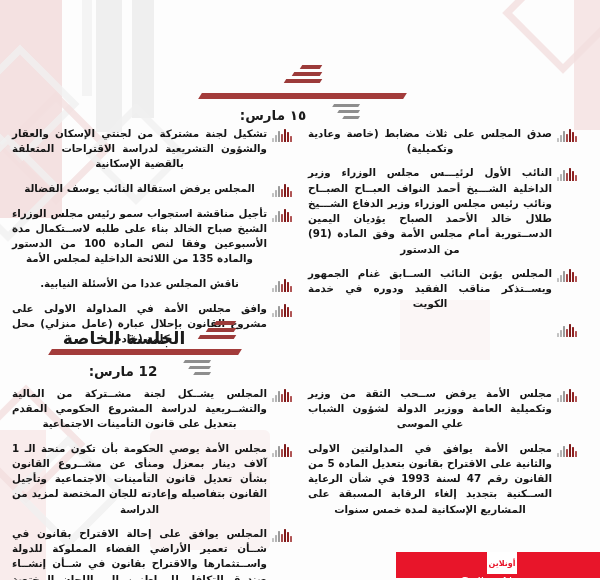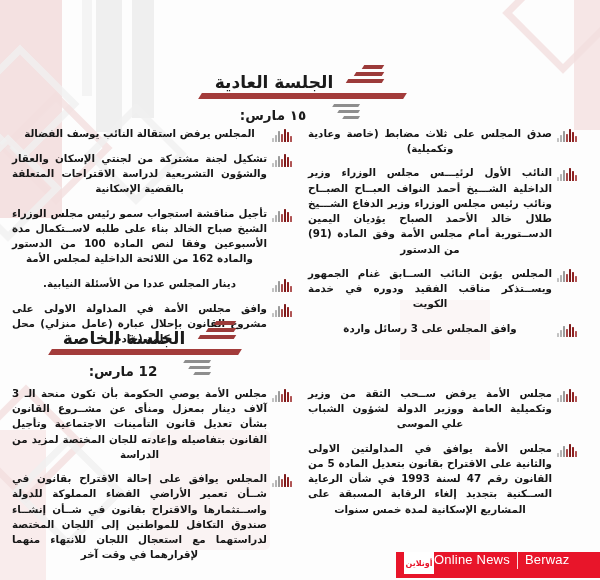--- a/index.html
+++ b/index.html
@@ -120,22 +120,23 @@
     text-align-last:center;
     direction:rtl;
   }
 
   
   .footer{
     position:absolute;bottom:0;left:0;width:600px;height:30px;z-index:6;
   }
   .footer-bar{
     position:absolute;left:396px;top:2px;width:204px;height:26px;
-    background:#e8152a;display:flex;
+    background:#e8152a;display:flex;align-items:center;
     direction:ltr;
+    flex-direction:column;
   }
   .footer-logo{
     width:30px;height:22px;margin-left:8px;position:relative;flex:0 0 auto;
     background:#ffffff;
   }
   .footer-logo .lg-txt{
     position:absolute;inset:0;display:flex;align-items:center;justify-content:center;
     font-size:8px;font-weight:bold;color:#e8152a;direction:rtl;
   }
   .footer-sep{
@@ -173,21 +174,20 @@
   </div>
 
 
   <div class="banner" style="position:absolute;top:62px;left:0;width:600px;">
     <div class="bnr-row">
       <div class="bnr-mark">
         <i class="b1"></i>
           <i class="b2"></i>
           <i class="b3"></i>
       </div>
-      <div class="bnr-title">الجلسة العادية</div>
     </div>
     <div class="bnr-underline">
       <div class="ul" style="left:200px;width:205px;"></div>
     </div>
     <div class="bnr-date-row">
       <div class="bnr-grey">
         <i class="g1"></i>
           <i class="g2"></i>
           <i class="g3"></i>
       </div>
@@ -237,72 +237,71 @@
       <div class="item">
         <span class="wave-icon">
           <span class="s1"></span>
             <span class="s2"></span>
             <span class="s3"></span>
             <span class="s4"></span>
             <span class="s5"></span>
             <span class="s6"></span>
             <span class="s7"></span>
         </span>
-        <span class="item-text">وافق المجلس على 3 رسائل واردة</span>
       </div>
     </div>
 
     <div class="col col-pad-l">
       <div class="item">
         <span class="wave-icon">
           <span class="s1"></span>
             <span class="s2"></span>
             <span class="s3"></span>
             <span class="s4"></span>
             <span class="s5"></span>
             <span class="s6"></span>
             <span class="s7"></span>
         </span>
+        <span class="item-text">تشكيل لجنة مشتركة من لجنتي الإسكان والعقار والشؤون التشريعية لدراسة الاقتراحات المتعلقة بالقضية الإسكانية</span>
+      </div>
+      <div class="item">
+        <span class="wave-icon">
+          <span class="s1"></span>
+            <span class="s2"></span>
+            <span class="s3"></span>
+            <span class="s4"></span>
+            <span class="s5"></span>
+            <span class="s6"></span>
+            <span class="s7"></span>
+        </span>
         <span class="item-text">المجلس يرفض استقالة النائب يوسف الفضالة</span>
       </div>
       <div class="item">
         <span class="wave-icon">
           <span class="s1"></span>
             <span class="s2"></span>
             <span class="s3"></span>
             <span class="s4"></span>
             <span class="s5"></span>
             <span class="s6"></span>
             <span class="s7"></span>
         </span>
-        <span class="item-text">تشكيل لجنة مشتركة من لجنتي الإسكان والعقار والشؤون التشريعية لدراسة الاقتراحات المتعلقة بالقضية الإسكانية</span>
-      </div>
-      <div class="item">
-        <span class="wave-icon">
-          <span class="s1"></span>
-            <span class="s2"></span>
-            <span class="s3"></span>
-            <span class="s4"></span>
-            <span class="s5"></span>
-            <span class="s6"></span>
-            <span class="s7"></span>
-        </span>
-        <span class="item-text">تأجيل مناقشة استجواب سمو رئيس مجلس الوزراء الشيخ صباح الخالد بناء على طلبه لاســتكمال مدة الأسبوعين وفقا لنص المادة 100 من الدستور والمادة 162 من اللائحة الداخلية لمجلس الأمة</span>
-      </div>
-      <div class="item">
-        <span class="wave-icon">
-          <span class="s1"></span>
-            <span class="s2"></span>
-            <span class="s3"></span>
-            <span class="s4"></span>
-            <span class="s5"></span>
-            <span class="s6"></span>
-            <span class="s7"></span>
-        </span>
-        <span class="item-text">دينار المجلس عددا من الأسئلة النيابية.</span>
+        <span class="item-text">تأجيل مناقشة استجواب سمو رئيس مجلس الوزراء الشيخ صباح الخالد بناء على طلبه لاســتكمال مدة الأسبوعين وفقا لنص المادة 100 من الدستور والمادة 135 من اللائحة الداخلية لمجلس الأمة</span>
+      </div>
+      <div class="item">
+        <span class="wave-icon">
+          <span class="s1"></span>
+            <span class="s2"></span>
+            <span class="s3"></span>
+            <span class="s4"></span>
+            <span class="s5"></span>
+            <span class="s6"></span>
+            <span class="s7"></span>
+        </span>
+        <span class="item-text">ناقش المجلس عددا من الأسئلة النيابية.</span>
       </div>
       <div class="item">
         <span class="wave-icon">
           <span class="s1"></span>
             <span class="s2"></span>
             <span class="s3"></span>
             <span class="s4"></span>
             <span class="s5"></span>
             <span class="s6"></span>
             <span class="s7"></span>
@@ -368,21 +367,33 @@
       <div class="item">
         <span class="wave-icon">
           <span class="s1"></span>
             <span class="s2"></span>
             <span class="s3"></span>
             <span class="s4"></span>
             <span class="s5"></span>
             <span class="s6"></span>
             <span class="s7"></span>
         </span>
-        <span class="item-text">مجلس الأمة يوصي الحكومة بأن تكون منحة الـ 3 آلاف دينار بمعزل ومنأى عن مشــروع القانون بشأن تعديل قانون التأمينات الاجتماعية وتأجيل القانون بتفاصيله وإعادته للجان المختصة لمزيد من الدراسة</span>
+        <span class="item-text">المجلس يشــكل لجنة مشــتركة من المالية والتشــريعية لدراسة المشروع الحكومي المقدم بتعديل على قانون التأمينات الاجتماعية</span>
+      </div>
+      <div class="item">
+        <span class="wave-icon">
+          <span class="s1"></span>
+            <span class="s2"></span>
+            <span class="s3"></span>
+            <span class="s4"></span>
+            <span class="s5"></span>
+            <span class="s6"></span>
+            <span class="s7"></span>
+        </span>
+        <span class="item-text">مجلس الأمة يوصي الحكومة بأن تكون منحة الـ 1 آلاف دينار بمعزل ومنأى عن مشــروع القانون بشأن تعديل قانون التأمينات الاجتماعية وتأجيل القانون بتفاصيله وإعادته للجان المختصة لمزيد من الدراسة</span>
       </div>
       <div class="item">
         <span class="wave-icon">
           <span class="s1"></span>
             <span class="s2"></span>
             <span class="s3"></span>
             <span class="s4"></span>
             <span class="s5"></span>
             <span class="s6"></span>
             <span class="s7"></span>

